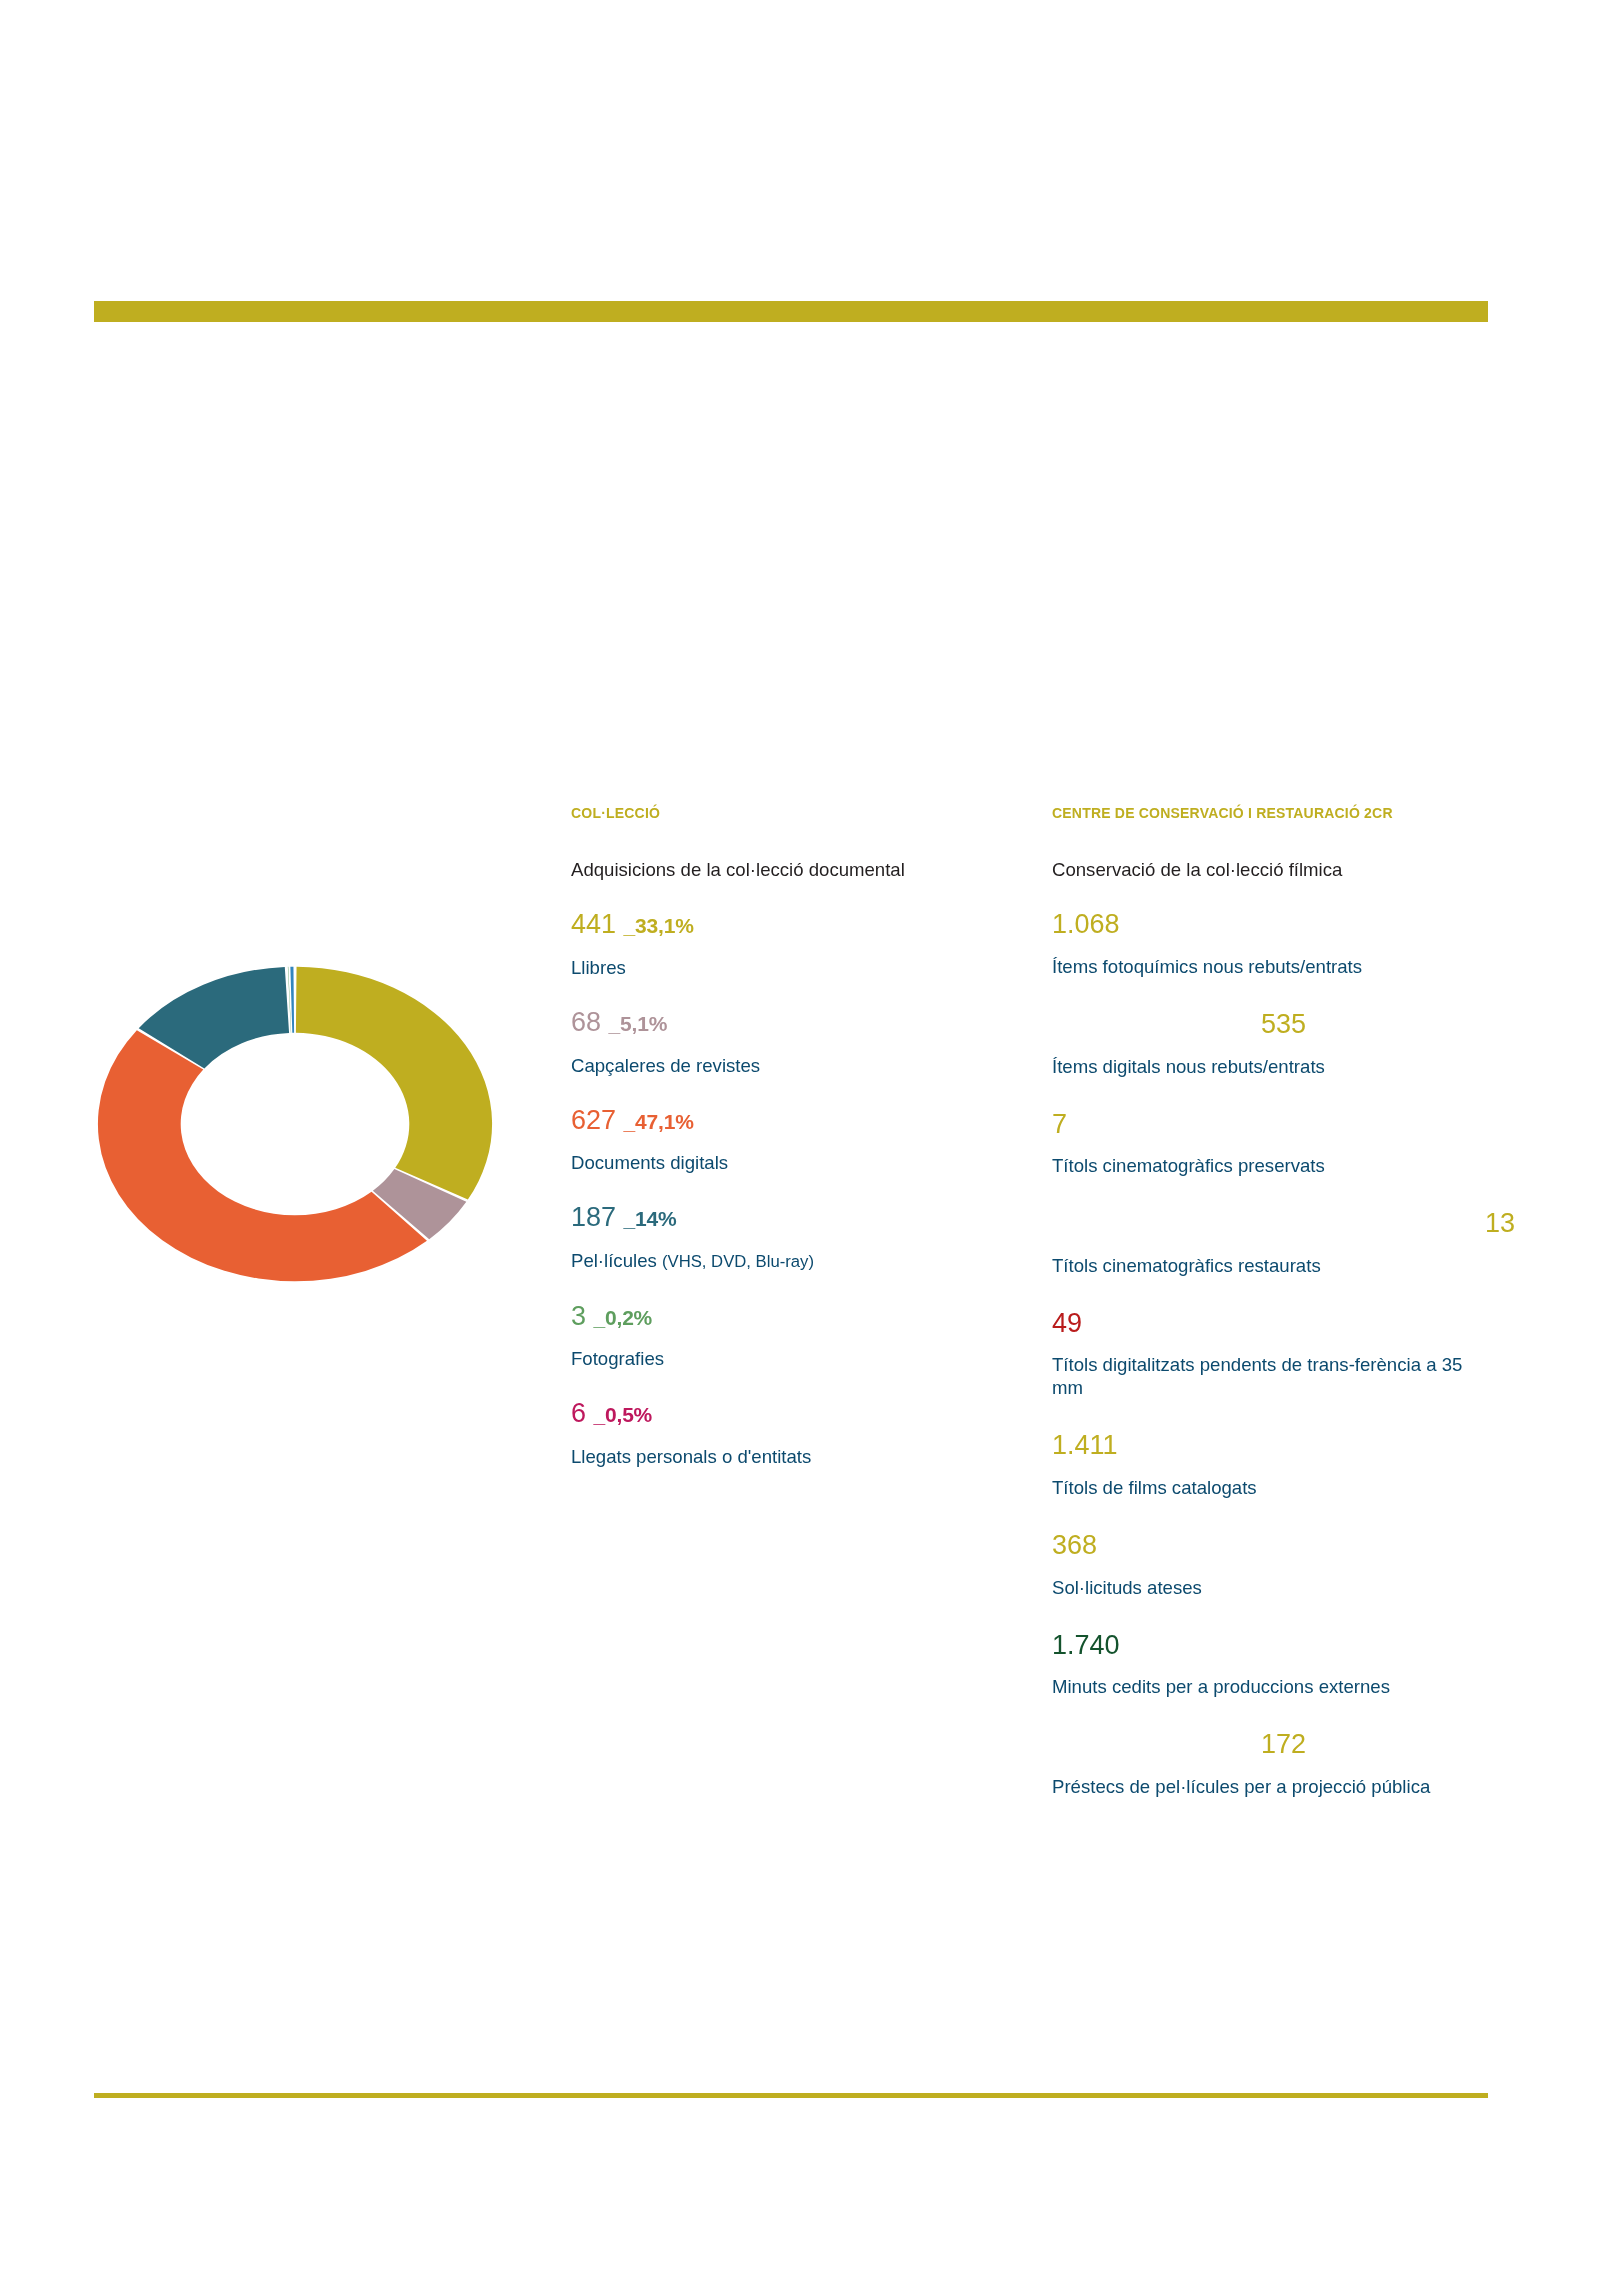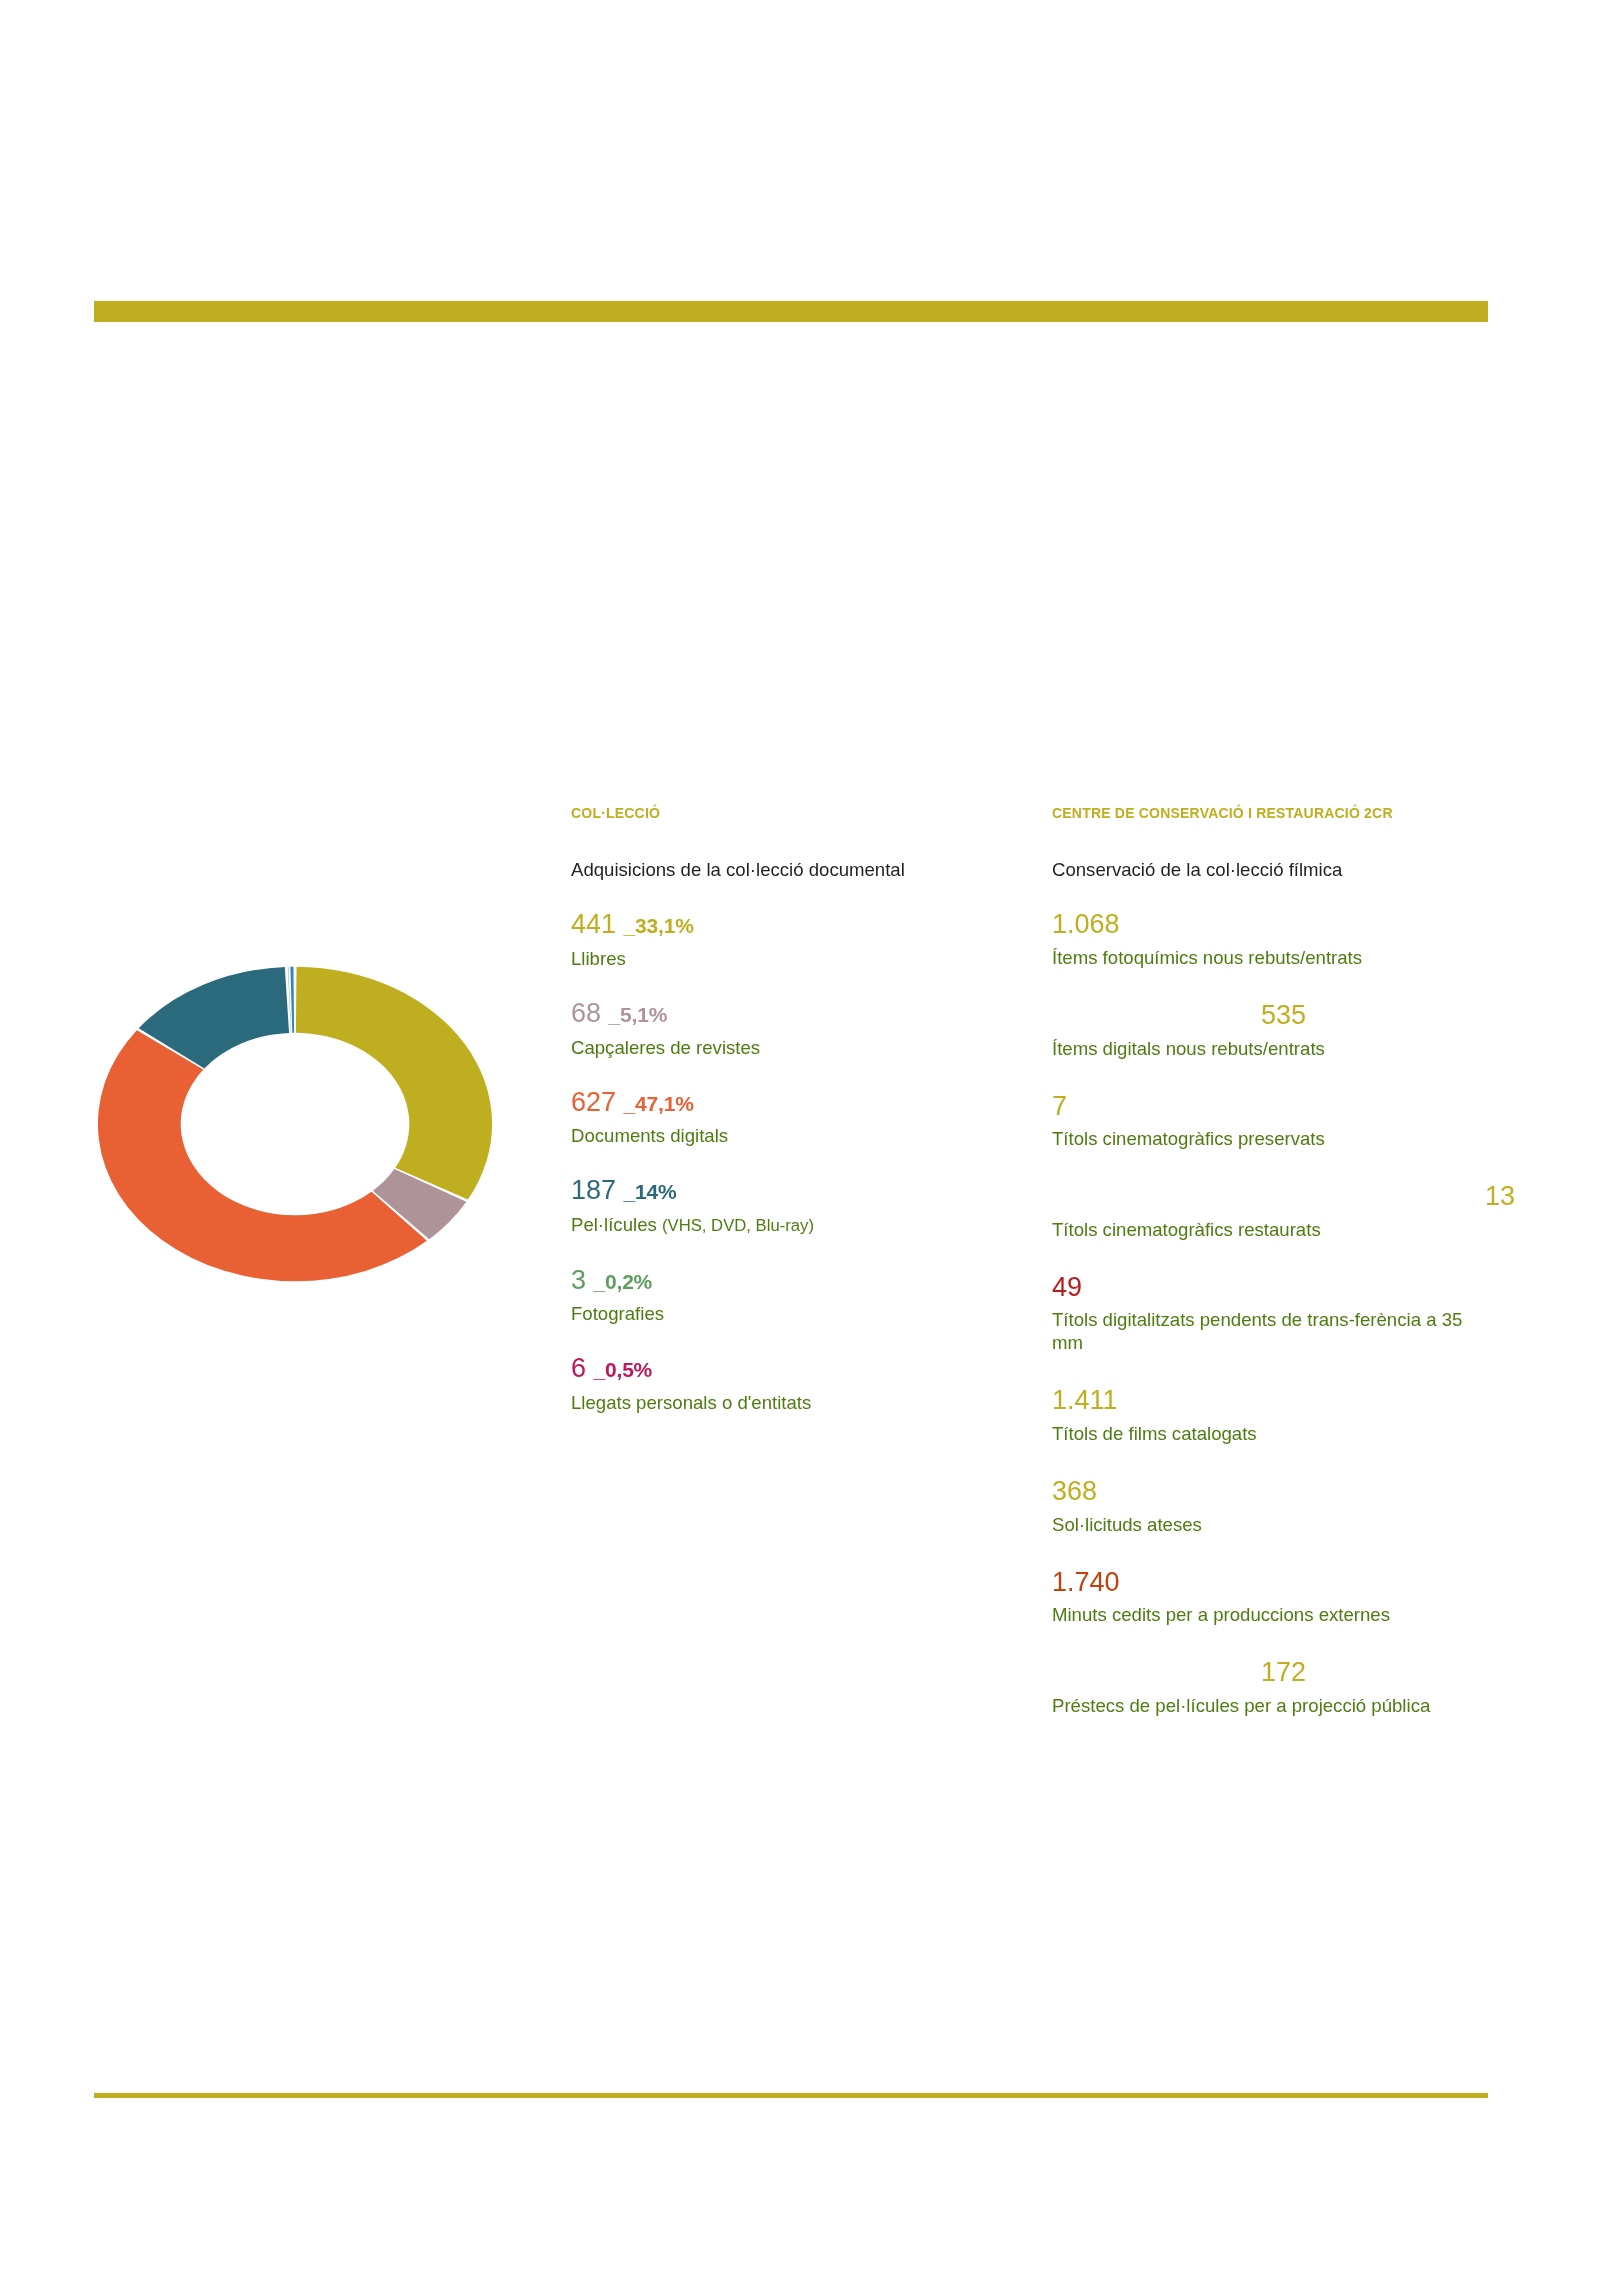--- a/index.html
+++ b/index.html
@@ -88,22 +88,22 @@
   }
   .stat-figure .pct {
     font-weight: bold;
     font-size: 21px;
     letter-spacing: -0.2px;
   }
   .stat-figure .pct::before { content: "_"; }
 
   .stat-label {
     display: block;
-    margin-top: 6px;
-    color: #4d7c0f;
+    margin-top: 15px;
+    color: #0c4a6e;
     font-size: 18.6px;
     line-height: 23px;
     max-width: 450px;
   }
   #col-right .stat-label { max-width: 424px; }
 
   .stat-label .sub { font-size: 16.7px; }
 </style>
 </head>
 <body>
@@ -182,21 +182,21 @@
         </div>
         <div class="stat">
           <span class="stat-figure" style="color: rgb(191, 174, 32);"><span>1.411</span></span>
           <span class="stat-label"><span>Títols de films catalogats</span></span>
         </div>
         <div class="stat">
           <span class="stat-figure" style="color: rgb(191, 174, 32);"><span>368</span></span>
           <span class="stat-label"><span>Sol·licituds ateses</span></span>
         </div>
         <div class="stat">
-          <span class="stat-figure" style="color: #c2410c;"><span>1.740</span></span>
+          <span class="stat-figure" style="color: #14532d;"><span>1.740</span></span>
           <span class="stat-label"><span>Minuts cedits per a produccions externes</span></span>
         </div>
         <div class="stat">
           <span class="stat-figure" style="color: rgb(191, 174, 32); text-align: center;"><span>172</span></span>
           <span class="stat-label"><span>Préstecs de pel·lícules per a projecció pública</span></span>
         </div>
       </div>
   </div>
 
   <div id="bottom-rule"></div>

